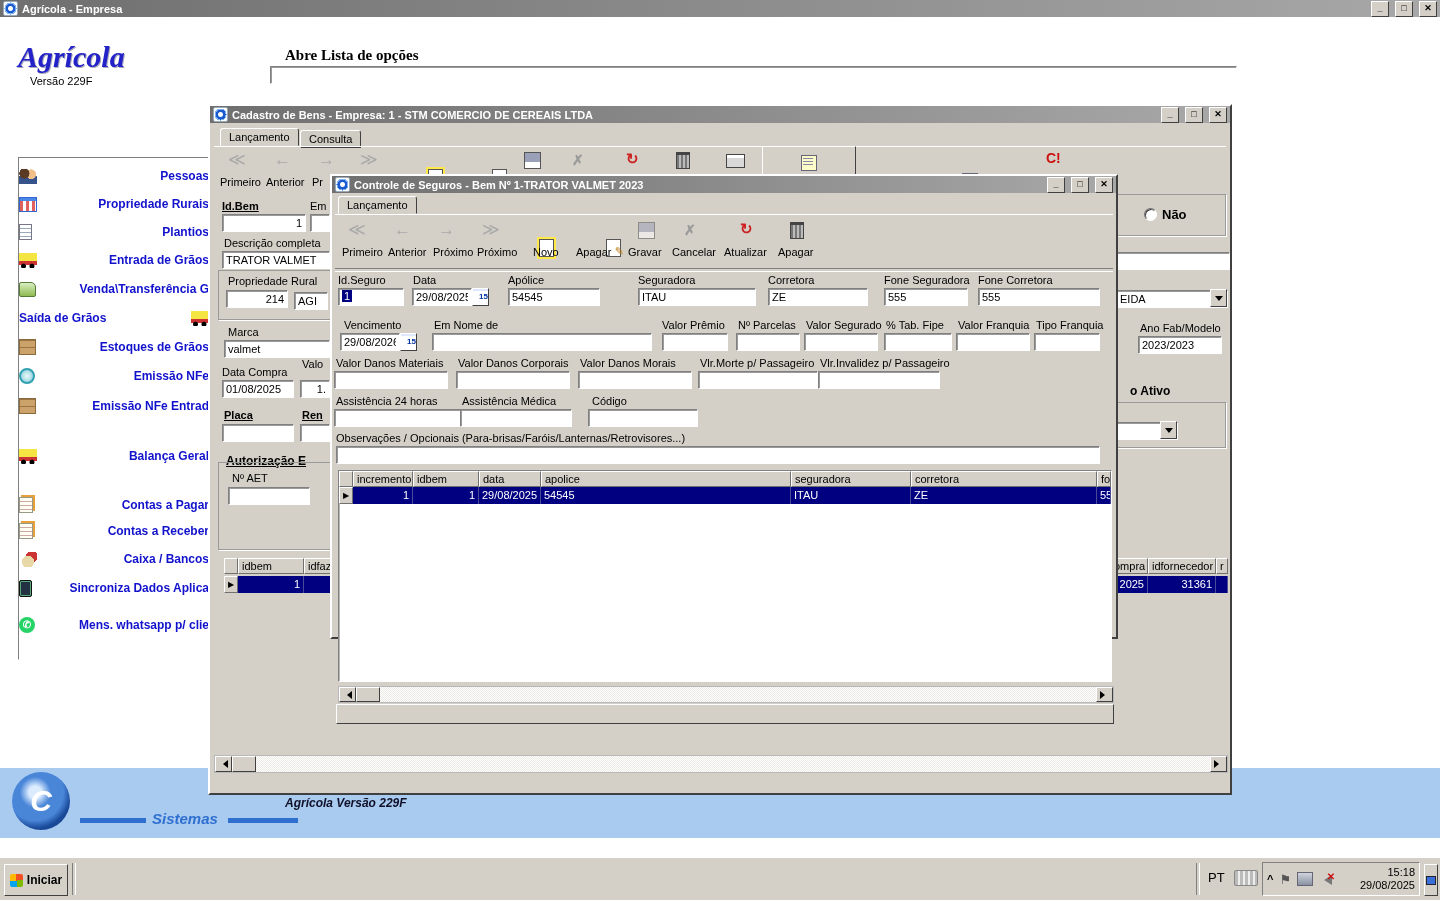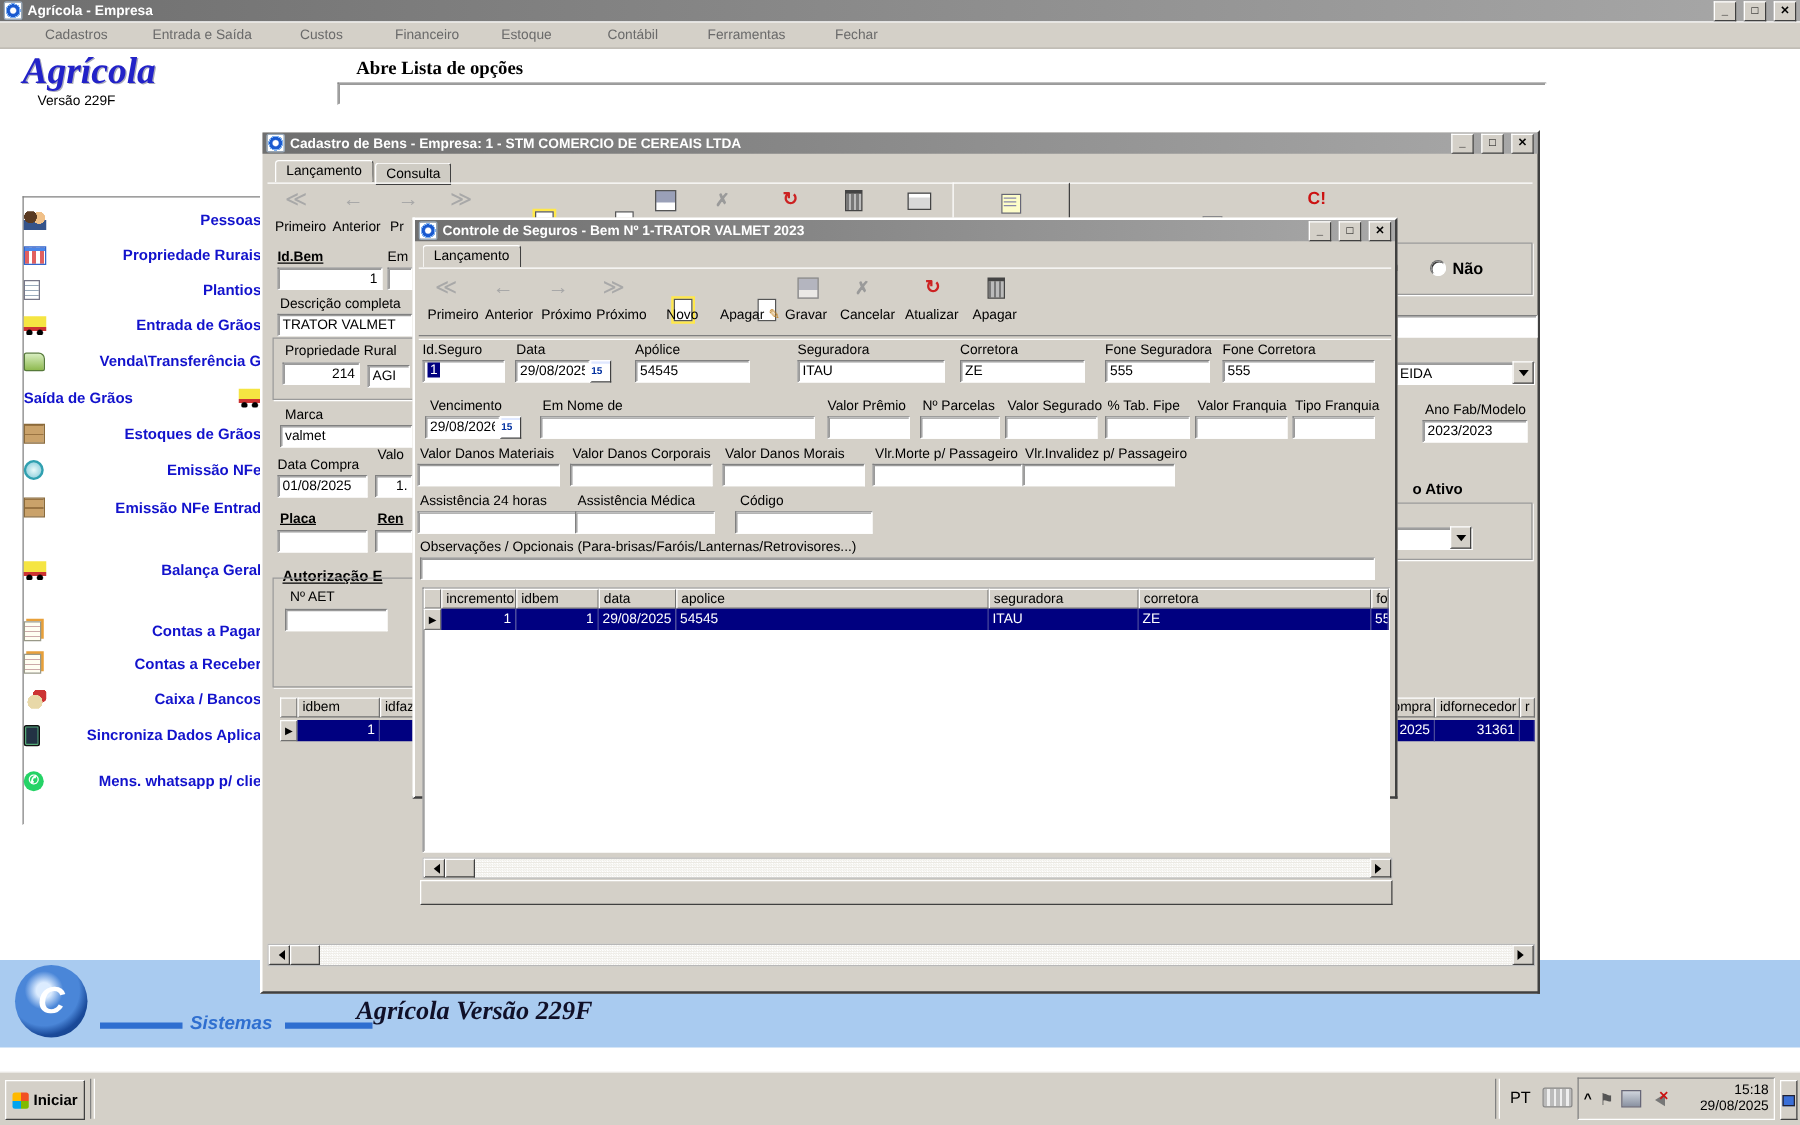--- a/index.html
+++ b/index.html
@@ -19,21 +19,21 @@
           color:#000;font-size:9px;font-weight:bold;text-align:center;line-height:12px;margin-left:2px;flex:none}
   .tab{background:#D4D0C8;border:1px solid;border-color:#fff #404040 #D4D0C8 #fff;border-radius:3px 3px 0 0;
        padding:2px 8px;font-size:11px;display:inline-block}
   .tab.off{border-bottom-color:#404040;background:#cfccc4}
   .lbl{font-size:11px;white-space:nowrap}
   .b{font-weight:bold}.u{text-decoration:underline}
   .gray{color:#8a8a8a}
   .fld{box-sizing:border-box;height:18px;font-size:11px;font-family:"Liberation Sans",sans-serif;
        padding:1px 3px;background:#fff;border:1px solid;border-color:#808080 #fff #fff #808080;box-shadow:inset 1px 1px 0 #9a9a9a;outline:none}
   .cal{box-sizing:border-box;width:17px;height:18px;background:#fff;border:1px solid;border-color:#fff #404040 #404040 #fff;
-       font-size:8px;font-weight:bold;text-align:left;line-height:15px;color:#0030a0;box-shadow:inset 0 2px 0 #dfe8ff}
+       font-size:8px;font-weight:bold;text-align:right;line-height:15px;color:#0030a0;box-shadow:inset 0 2px 0 #dfe8ff}
   .dd{box-sizing:border-box;width:17px;height:18px;background:#D4D0C8;border:1px solid;border-color:#fff #404040 #404040 #fff;
       display:flex;align-items:center;justify-content:center}
   .tri{width:0;height:0;border:4px solid transparent;border-top:5px solid #000;margin-top:4px}
   .navg{font-size:17px;color:#a8a8a8;line-height:20px}
   
   .ghc{box-sizing:border-box;background:#D4D0C8;border:1px solid;border-color:#fff #707070 #707070 #fff;
        font-size:11px;padding:0 3px;height:16px;line-height:14px;overflow:hidden;white-space:nowrap}
   .grc{box-sizing:border-box;background:#000080;color:#fff;font-size:11px;padding:0 3px;height:17px;line-height:16px;
        overflow:hidden;white-space:nowrap;border-right:1px solid #4a4a9a}
   .gind{box-sizing:border-box;background:#D4D0C8;border:1px solid;border-color:#fff #707070 #707070 #fff;
@@ -80,30 +80,20 @@
 
   <div class="abs titlebar" style="left:0;top:0;width:1440px;box-sizing:border-box">
     <span class="wicon"></span>
     <span>Agrícola - Empresa</span>
     <span style="flex:1"></span>
     <span class="winbtn">_</span>
     <span class="winbtn">□</span>
     <span class="winbtn">✕</span>
   </div>
 
-  <div class="abs" style="left:0;top:18px;width:1440px;height:20px;background:#D4D0C8;border-bottom:1px solid #b8b4ac">
-    <span class="abs lbl" style="left:36px;top:4px;color:#6a6a6a">Cadastros</span>
-    <span class="abs lbl" style="left:122px;top:4px;color:#6a6a6a">Entrada e Saída</span>
-    <span class="abs lbl" style="left:240px;top:4px;color:#6a6a6a">Custos</span>
-    <span class="abs lbl" style="left:316px;top:4px;color:#6a6a6a">Financeiro</span>
-    <span class="abs lbl" style="left:401px;top:4px;color:#6a6a6a">Estoque</span>
-    <span class="abs lbl" style="left:486px;top:4px;color:#6a6a6a">Contábil</span>
-    <span class="abs lbl" style="left:566px;top:4px;color:#6a6a6a">Ferramentas</span>
-    <span class="abs lbl" style="left:668px;top:4px;color:#6a6a6a">Fechar</span>
-  </div>
 
   <div class="abs" style="left:18px;top:40px;font-family:'Liberation Serif',serif;font-style:italic;font-weight:bold;font-size:30px;color:#2222c8;text-shadow:1px 1px 0 #aab">Agrícola</div>
   <div class="abs lbl" style="left:30px;top:75px">Versão 229F</div>
   <div class="abs" style="left:285px;top:47px;font-family:'Liberation Serif',serif;font-weight:bold;font-size:15px">Abre Lista de opções</div>
   <input class="abs fld" style="left: 270px; top: 66px; width: 967px;">
 
   <div class="abs" style="left:18px;top:157px;width:190px;height:501px;background:#fff;border:1px solid;border-color:#808080 #fff #fff #808080;z-index:1">
     <div class="side-item" style="top:6px">
         <span class="ic ic-people"></span>
         <span>Pessoas</span>
@@ -166,21 +156,21 @@
       </div>
   </div>
 
   <div class="abs" style="left:0;top:768px;width:1440px;height:70px;background:#A9CBF0;z-index:0">
     <div class="abs" style="left:12px;top:4px;width:58px;height:58px;border-radius:50%;
          background:radial-gradient(circle at 40% 35%,#dcecff 0 12%,#4a86d8 30% 55%,#1a4a9a 70%,#123a7a);
          color:#fff;font-weight:bold;font-size:30px;font-style:italic;display:flex;align-items:center;justify-content:center">C</div>
     <div class="abs" style="left:80px;top:50px;width:66px;height:5px;background:#2f6fd0"></div>
     <div class="abs" style="left:152px;top:42px;font-style:italic;font-weight:bold;font-size:15px;color:#2f6fd0">Sistemas</div>
     <div class="abs" style="left:228px;top:50px;width:70px;height:5px;background:#2f6fd0"></div>
-    <div class="abs" style="left:285px;top:28px;font-family:Liberation Serif, serif;font-style:italic;font-weight:bold;font-size:21px;color:#101028">Agrícola Versão 229F</div>
+    <div class="abs" style="left:285px;top:28px;font-family:Liberation Sans, sans-serif;font-style:italic;font-weight:bold;font-size:12px;color:#101028">Agrícola Versão 229F</div>
   </div>
 
   <div class="abs raised" style="left:208px;top:104px;width:1024px;height:691px;box-sizing:border-box;z-index:10">
     <div class="titlebar">
       <span class="wicon"></span>
       <span>Cadastro de Bens - Empresa: 1 - STM COMERCIO DE CEREAIS LTDA</span>
       <span style="flex:1"></span>
       <span class="winbtn">_</span>
       <span class="winbtn">□</span>
       <span class="winbtn">✕</span>

